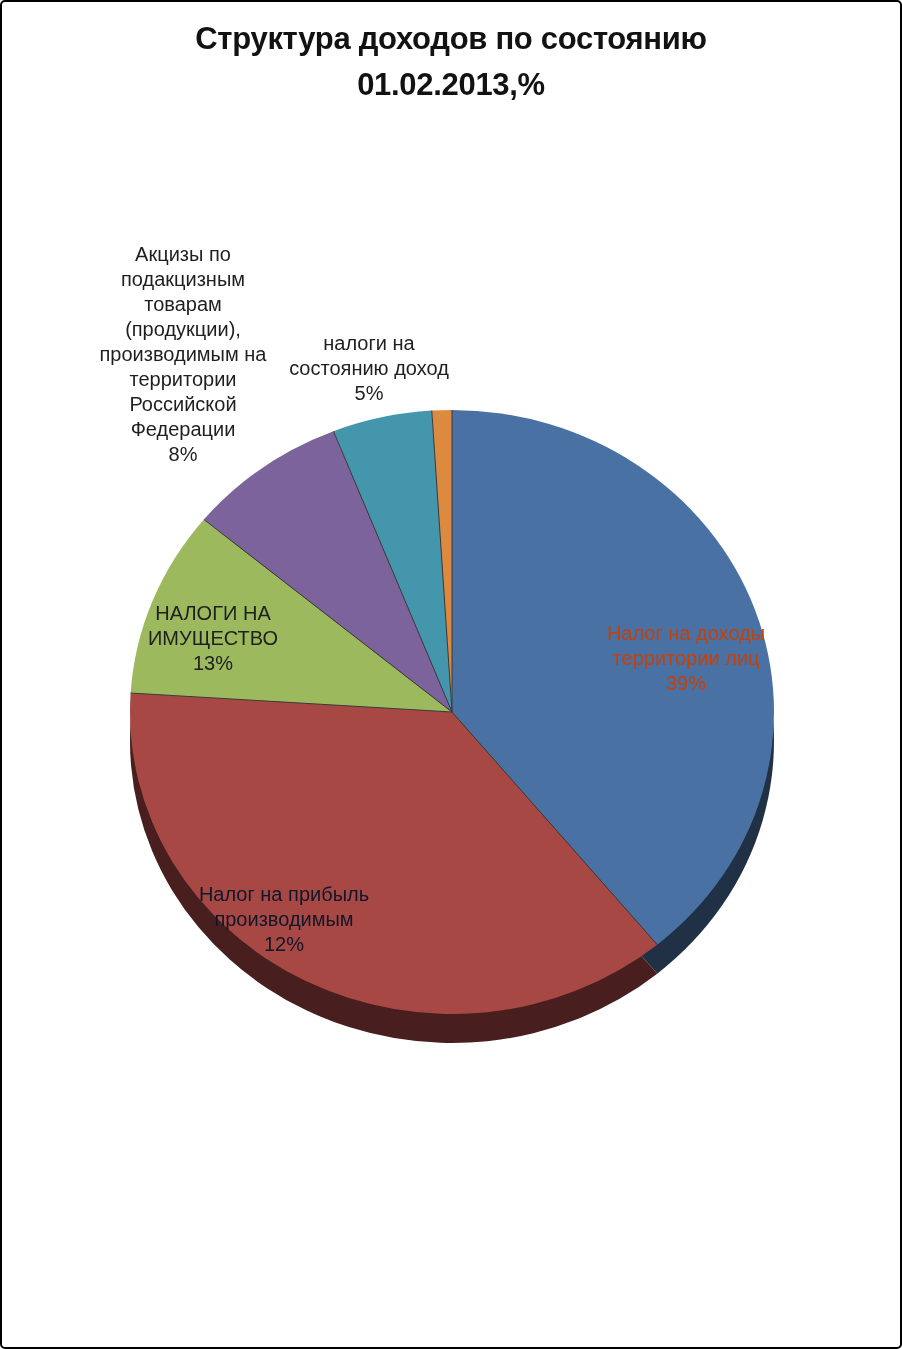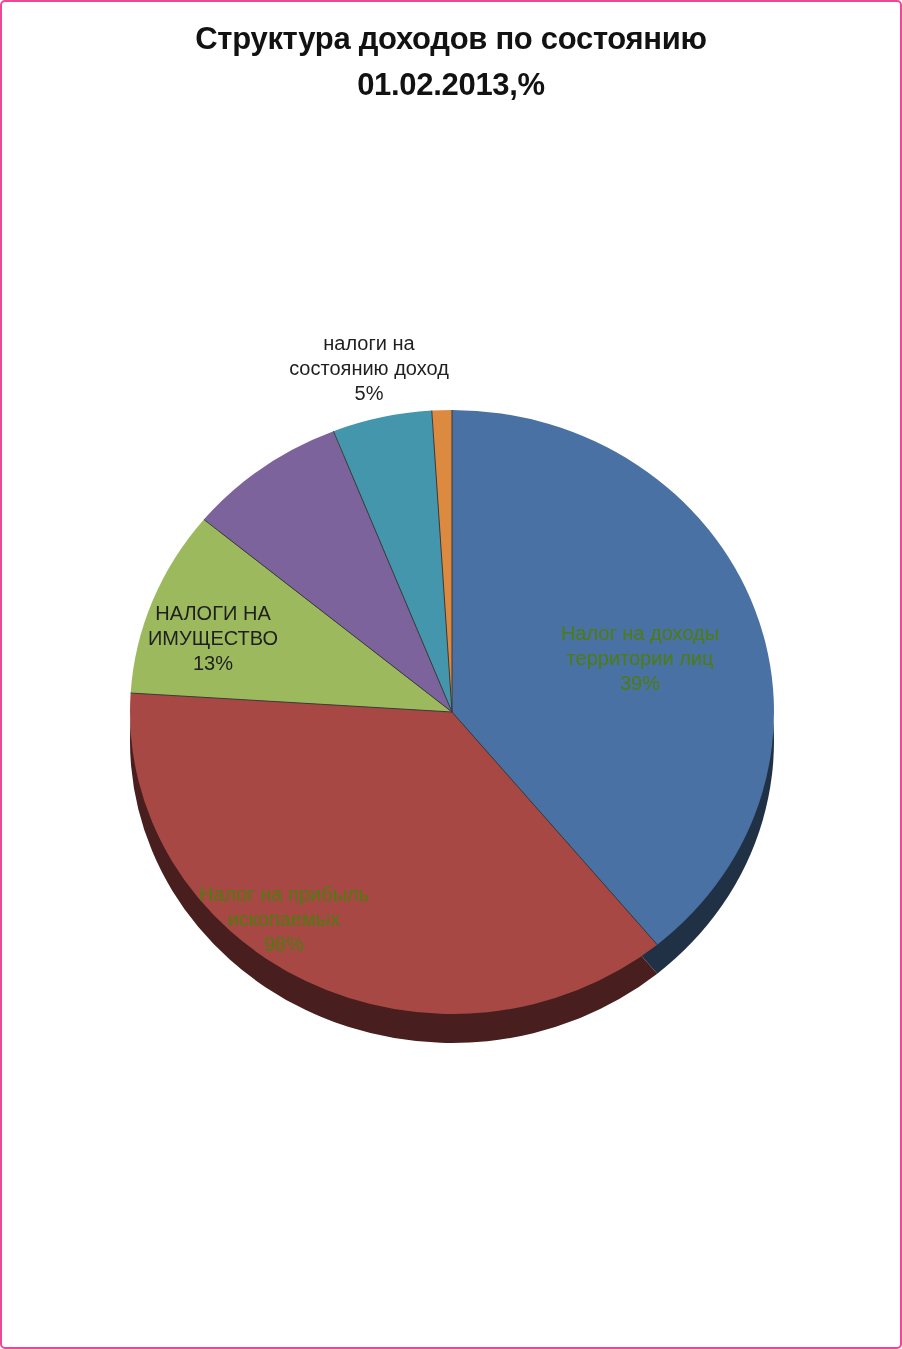--- a/index.html
+++ b/index.html
@@ -4,21 +4,21 @@
 <style>
   html, body { margin: 0; padding: 0; background: #ffffff; }
   body {
     width: 902px; height: 1349px;
     font-family: "Liberation Sans", sans-serif;
     overflow: hidden;
   }
   .frame {
     position: relative;
     width: 898px; height: 1345px;
-    border: 2px solid #ec4899;
+    border: 2px solid #000000;
     border-radius: 5px;
     background: #ffffff;
     overflow: hidden;
   }
   .chart-title {
     position: absolute;
     top: 14px; left: 0; right: 0;
     text-align: center;
     font-weight: bold;
     font-size: 31px;
@@ -59,34 +59,45 @@
       <path d="M 450 710 L 331.46 429.21 A 322 302 0 0 1 429.78 408.60 Z" fill="#4496ad"></path>
       <path d="M 450 710 L 429.78 408.60 A 322 302 0 0 1 450.00 408.00 Z" fill="#db8a40"></path>
       <line x1="450" y1="710" x2="450.00" y2="408.00" stroke="#3b3b3b" stroke-width="1"></line>
       <line x1="450" y1="710" x2="655.25" y2="942.69" stroke="#3b3b3b" stroke-width="1"></line>
       <line x1="450" y1="710" x2="128.64" y2="691.04" stroke="#3b3b3b" stroke-width="1"></line>
       <line x1="450" y1="710" x2="201.89" y2="517.50" stroke="#3b3b3b" stroke-width="1"></line>
       <line x1="450" y1="710" x2="331.46" y2="429.21" stroke="#3b3b3b" stroke-width="1"></line>
       <line x1="450" y1="710" x2="429.78" y2="408.60" stroke="#3b3b3b" stroke-width="1"></line>
     </svg>
   <div id="labels-layer">
-      <div class="slice-label" style="left: 638px; top: 619px; color: #4d7c0f;">
+      <div class="slice-label" style="left: 684px; top: 619px; color: #c2410c;">
         <div>Налог на доходы</div>
         <div>территории лиц</div>
         <div>39%</div>
       </div>
-      <div class="slice-label" style="left: 282px; top: 880px; color: #4d7c0f; text-align: center;">
+      <div class="slice-label" style="left: 282px; top: 880px; color: #0f172a; text-align: center;">
         <div>Налог на прибыль</div>
-        <div>ископаемых</div>
-        <div>98%</div>
+        <div>производимым</div>
+        <div>12%</div>
       </div>
       <div class="slice-label" style="left: 211px; top: 599px; color: rgb(31, 31, 31);">
         <div>НАЛОГИ НА</div>
         <div>ИМУЩЕСТВО</div>
         <div>13%</div>
+      </div>
+      <div class="slice-label" style="left: 181px; top: 240px; color: rgb(31, 31, 31);">
+        <div>Акцизы по</div>
+        <div>подакцизным</div>
+        <div>товарам</div>
+        <div>(продукции),</div>
+        <div>производимым на</div>
+        <div>территории</div>
+        <div>Российской</div>
+        <div>Федерации</div>
+        <div>8%</div>
       </div>
       <div class="slice-label" style="left: 367px; top: 329px; color: rgb(31, 31, 31);">
         <div>налоги на</div>
         <div>состоянию доход</div>
         <div>5%</div>
       </div>
     </div>
 </div>
 
 </body></html>

